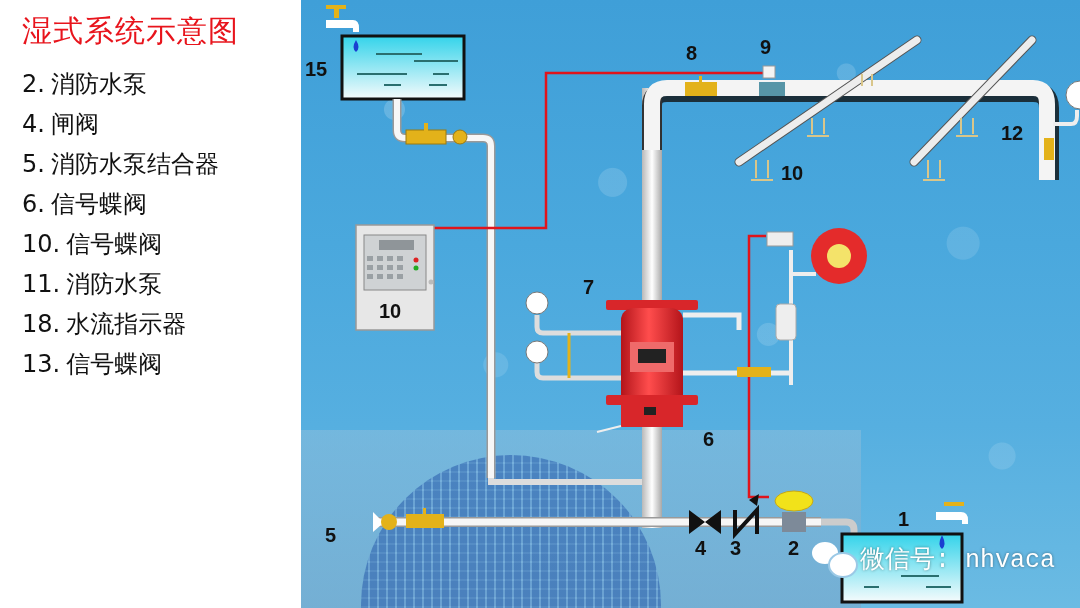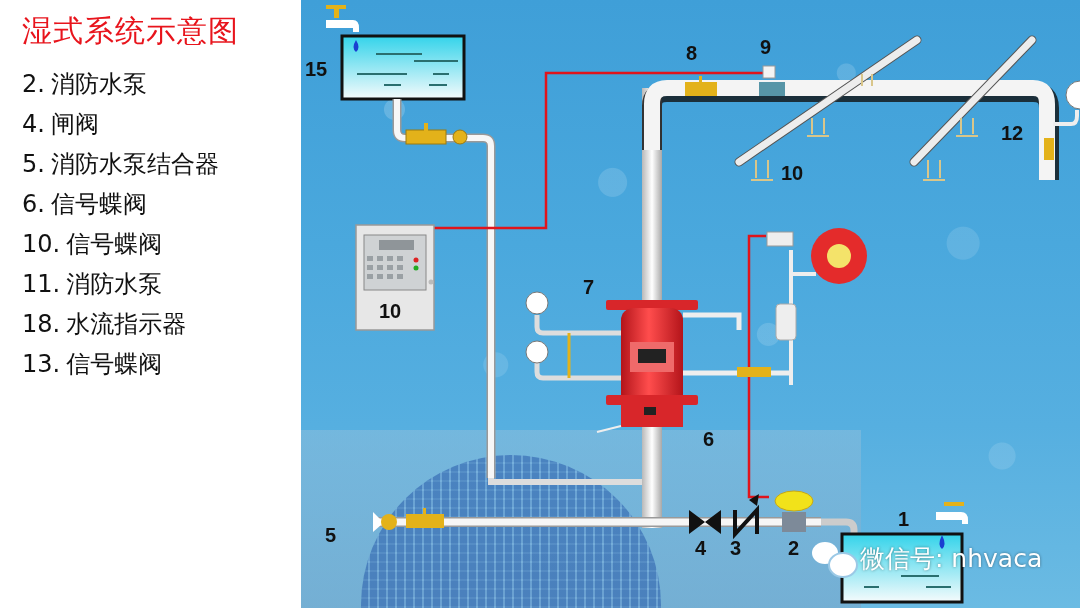--- a/index.html
+++ b/index.html
@@ -21,21 +21,21 @@
       linear-gradient(180deg, #3f9fd8 0%, #4aa8dd 40%, #56afe0 70%, #6bbbe3 100%);
   }
   .building { position:absolute; left:0; top:430px; width:560px; height:178px; background:linear-gradient(180deg, rgba(140,190,220,0.55), rgba(120,170,205,0.7)); }
   .dome { position:absolute; left:60px; top:455px; width:300px; height:250px; border-radius:150px 150px 0 0;
     background:
       repeating-linear-gradient(90deg, rgba(40,90,170,0.55) 0 7px, rgba(120,170,220,0.5) 7px 9px),
       repeating-linear-gradient(0deg, rgba(40,90,170,0.4) 0 7px, rgba(120,170,220,0.4) 7px 9px);
     opacity:0.75; }
   svg.diagram { position:absolute; left:0; top:0; }
   .lbl { position:absolute; font-family:"Liberation Sans", sans-serif; font-weight:bold; font-size:20px; color:#111; }
-  .watermark { position:absolute; left:812px; top:540px; display:flex; align-items:center; gap:6px; color:#ffffff; font-size:25px; text-shadow:0 0 3px rgba(0,0,0,0.45); white-space:nowrap; }
+  .watermark { position:absolute; left:812px; top:540px; display:flex; align-items:center; gap:6px; color:#ffffff; font-size:25px; text-shadow:0 0 3px rgba(0,0,0,0.45); white-space:nowrap;font-family:Liberation Mono, monospace; }
   .wm-icon { width:42px; height:36px; position:relative; }
   .bubble { position:absolute; background:#fff; border-radius:50%; }
 </style>
 </head>
 <body>
 
 <div class="legend">
   <div class="legend-title">湿式系统示意图</div>
   <ul class="legend-list">
     <li class="legend-item"><span class="num">2.</span><span>消防水泵</span></li>

